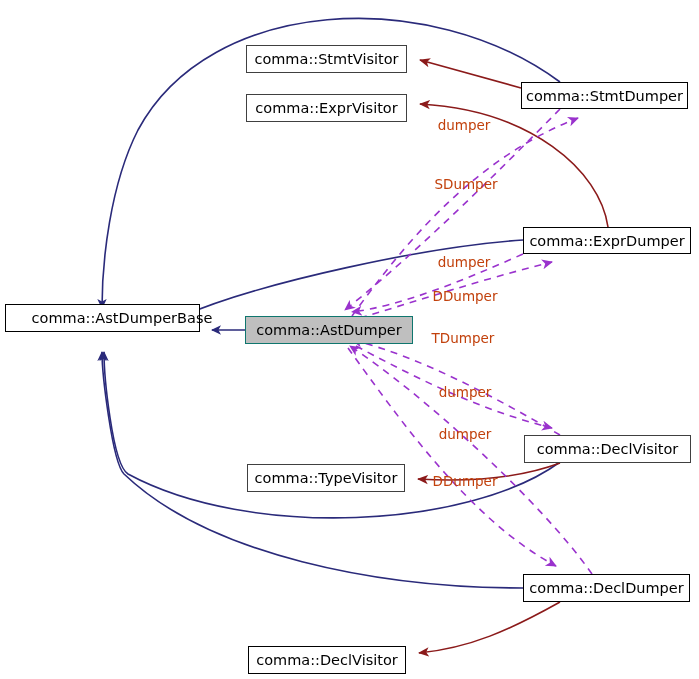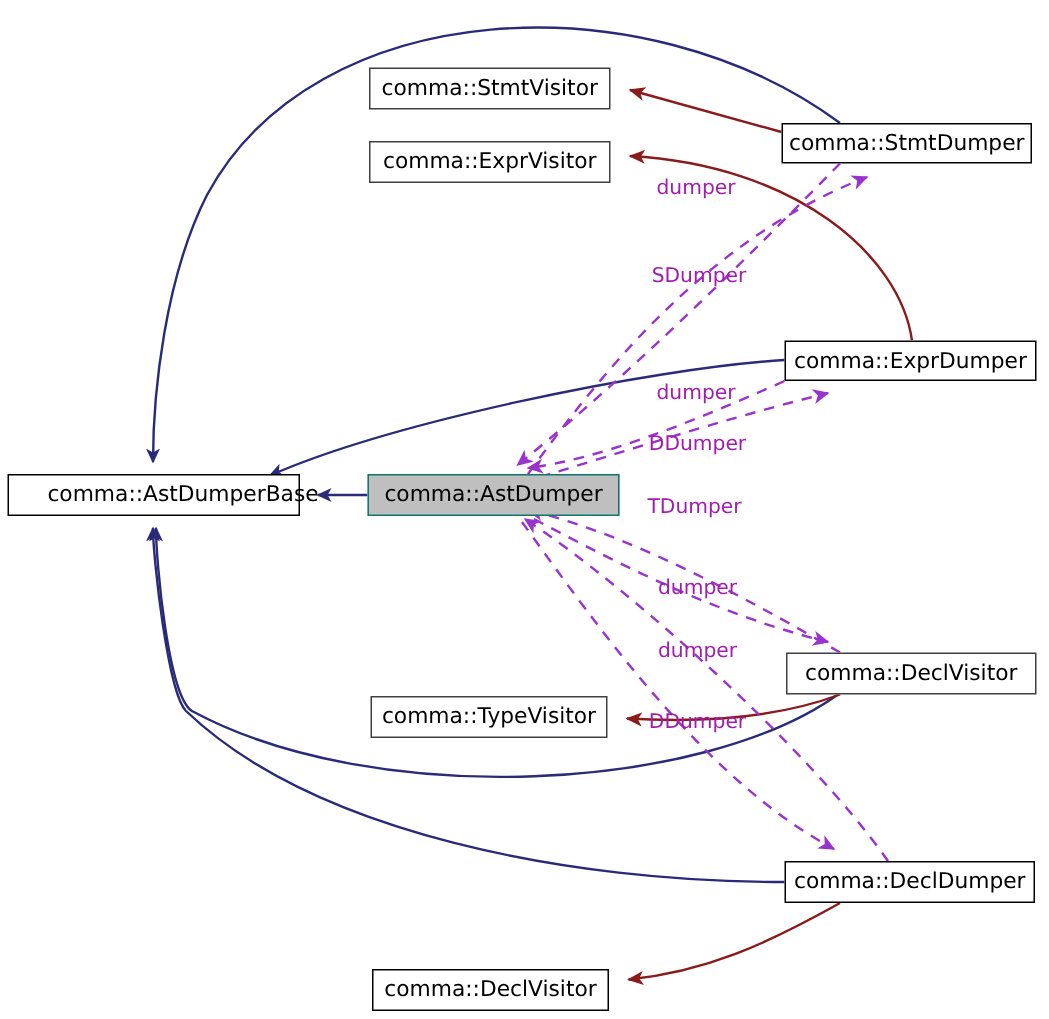--- a/index.html
+++ b/index.html
@@ -3,21 +3,21 @@
 <meta charset="utf-8">
 <style>
   html,body{margin:0;padding:0;background:#ffffff;}
   body{font-family:"DejaVu Sans","Liberation Sans",sans-serif;}
   #diagram{position:relative;width:697px;height:679px;background:#ffffff;overflow:hidden;text-align:right;}
   #edges{position:absolute;left:0;top:0;width:699px;height:679px;}
   .node{position:absolute;box-sizing:border-box;border:1px solid #000000;background:#ffffff;
         display:flex;align-items:center;justify-content:center;
         font-size:14.5px;color:#000000;white-space:nowrap;letter-spacing:0px;}
   .node.highlight{background:#bfbfbf;border:1px solid #0f766e;}
-  .edge-label{position:absolute;font-size:13.5px;color:#a21caf;white-space:nowrap;
+  .edge-label{position:absolute;font-size:13.5px;color:#c2410c;white-space:nowrap;
               transform:translate(-50%,-50%);background:transparent;}
 </style>
 </head>
 <body>
 
 <div id="diagram">
 
   <svg id="edges" viewBox="0 0 699 679" xmlns="http://www.w3.org/2000/svg">
     <defs>
       <marker id="ahNavy" markerWidth="11" markerHeight="11" refX="9" refY="5.5" orient="auto" markerUnits="userSpaceOnUse">
@@ -80,21 +80,21 @@
   </div>
 
   <div class="node" style="left:246px;top:94px;width:161px;height:28px;border-color:#404040;">
     <span>comma::ExprVisitor</span>
   </div>
 
   <div class="node" style="left:523px;top:227px;width:168px;height:27px;">
     <span>comma::ExprDumper</span>
   </div>
 
-  <div class="node" style="left:5px;top:316px;width:195px;height:28px;padding-left:39px;">
+  <div class="node" style="left:5px;top:304px;width:195px;height:28px;padding-left:39px;">
     <span>comma::AstDumperBase</span>
   </div>
 
   <div class="node highlight" style="left:245px;top:316px;width:168px;height:28px;">
     <span>comma::AstDumper</span>
   </div>
 
   <div class="node" style="left:247px;top:464px;width:158px;height:28px;border-color:#404040;">
     <span>comma::TypeVisitor</span>
   </div>

